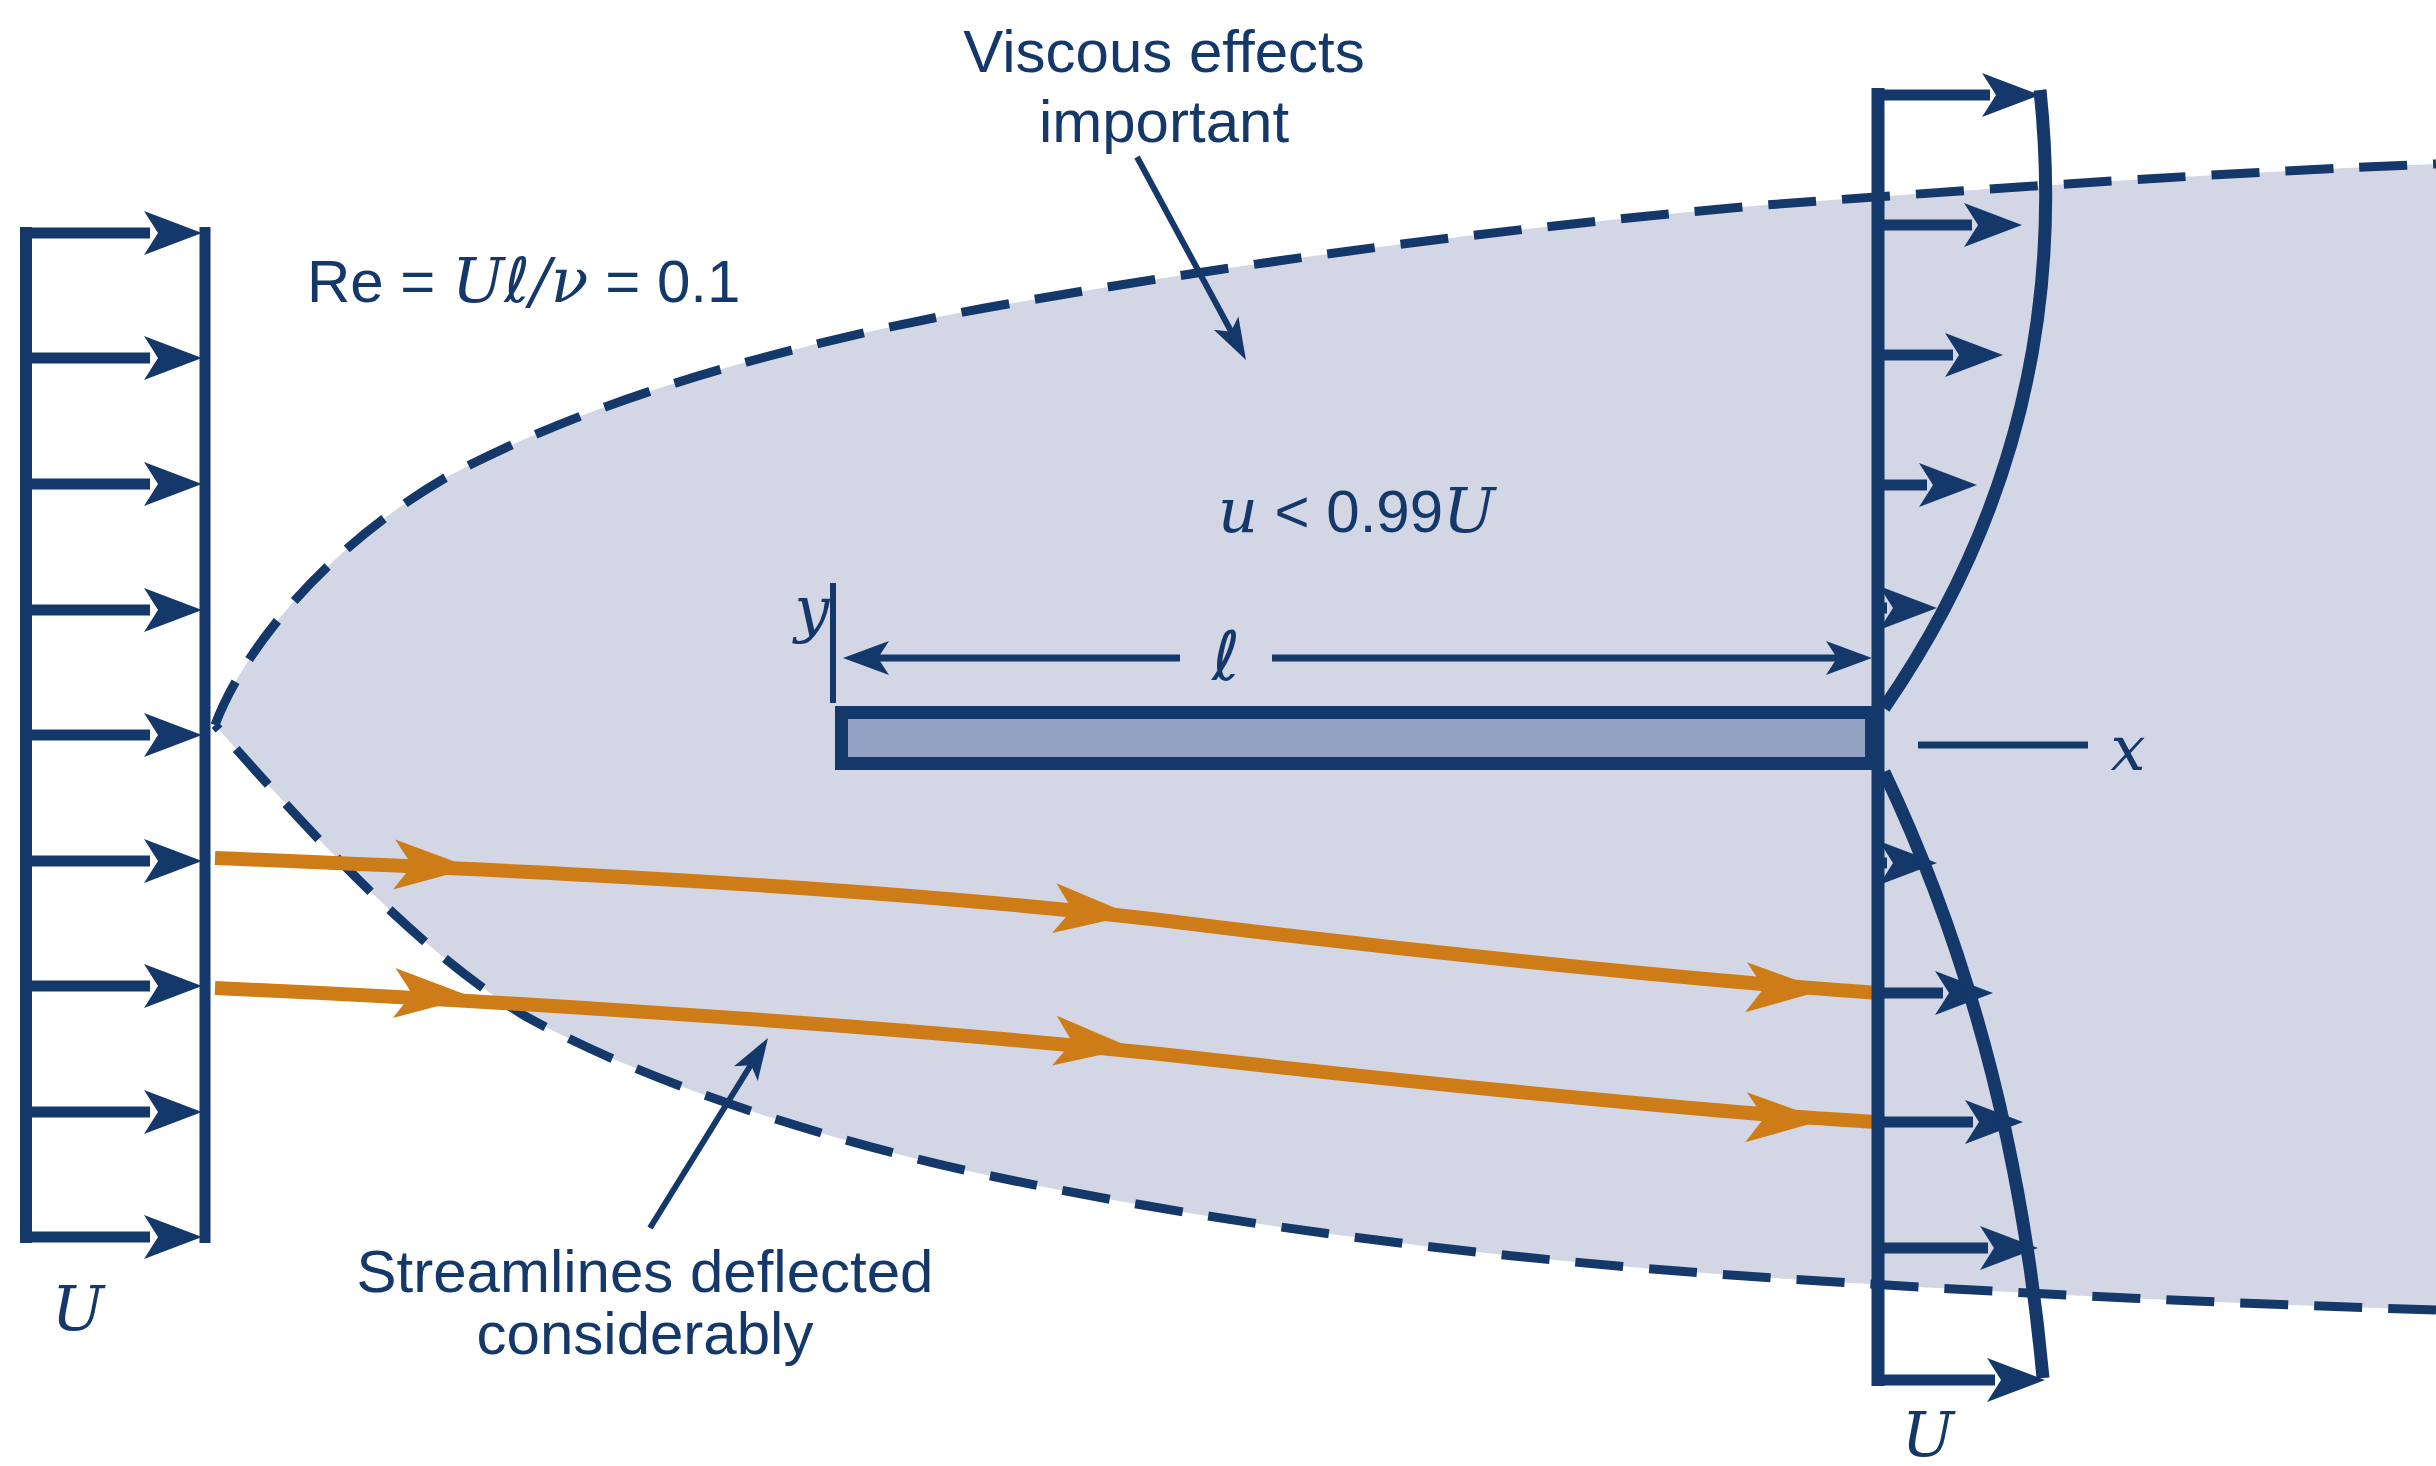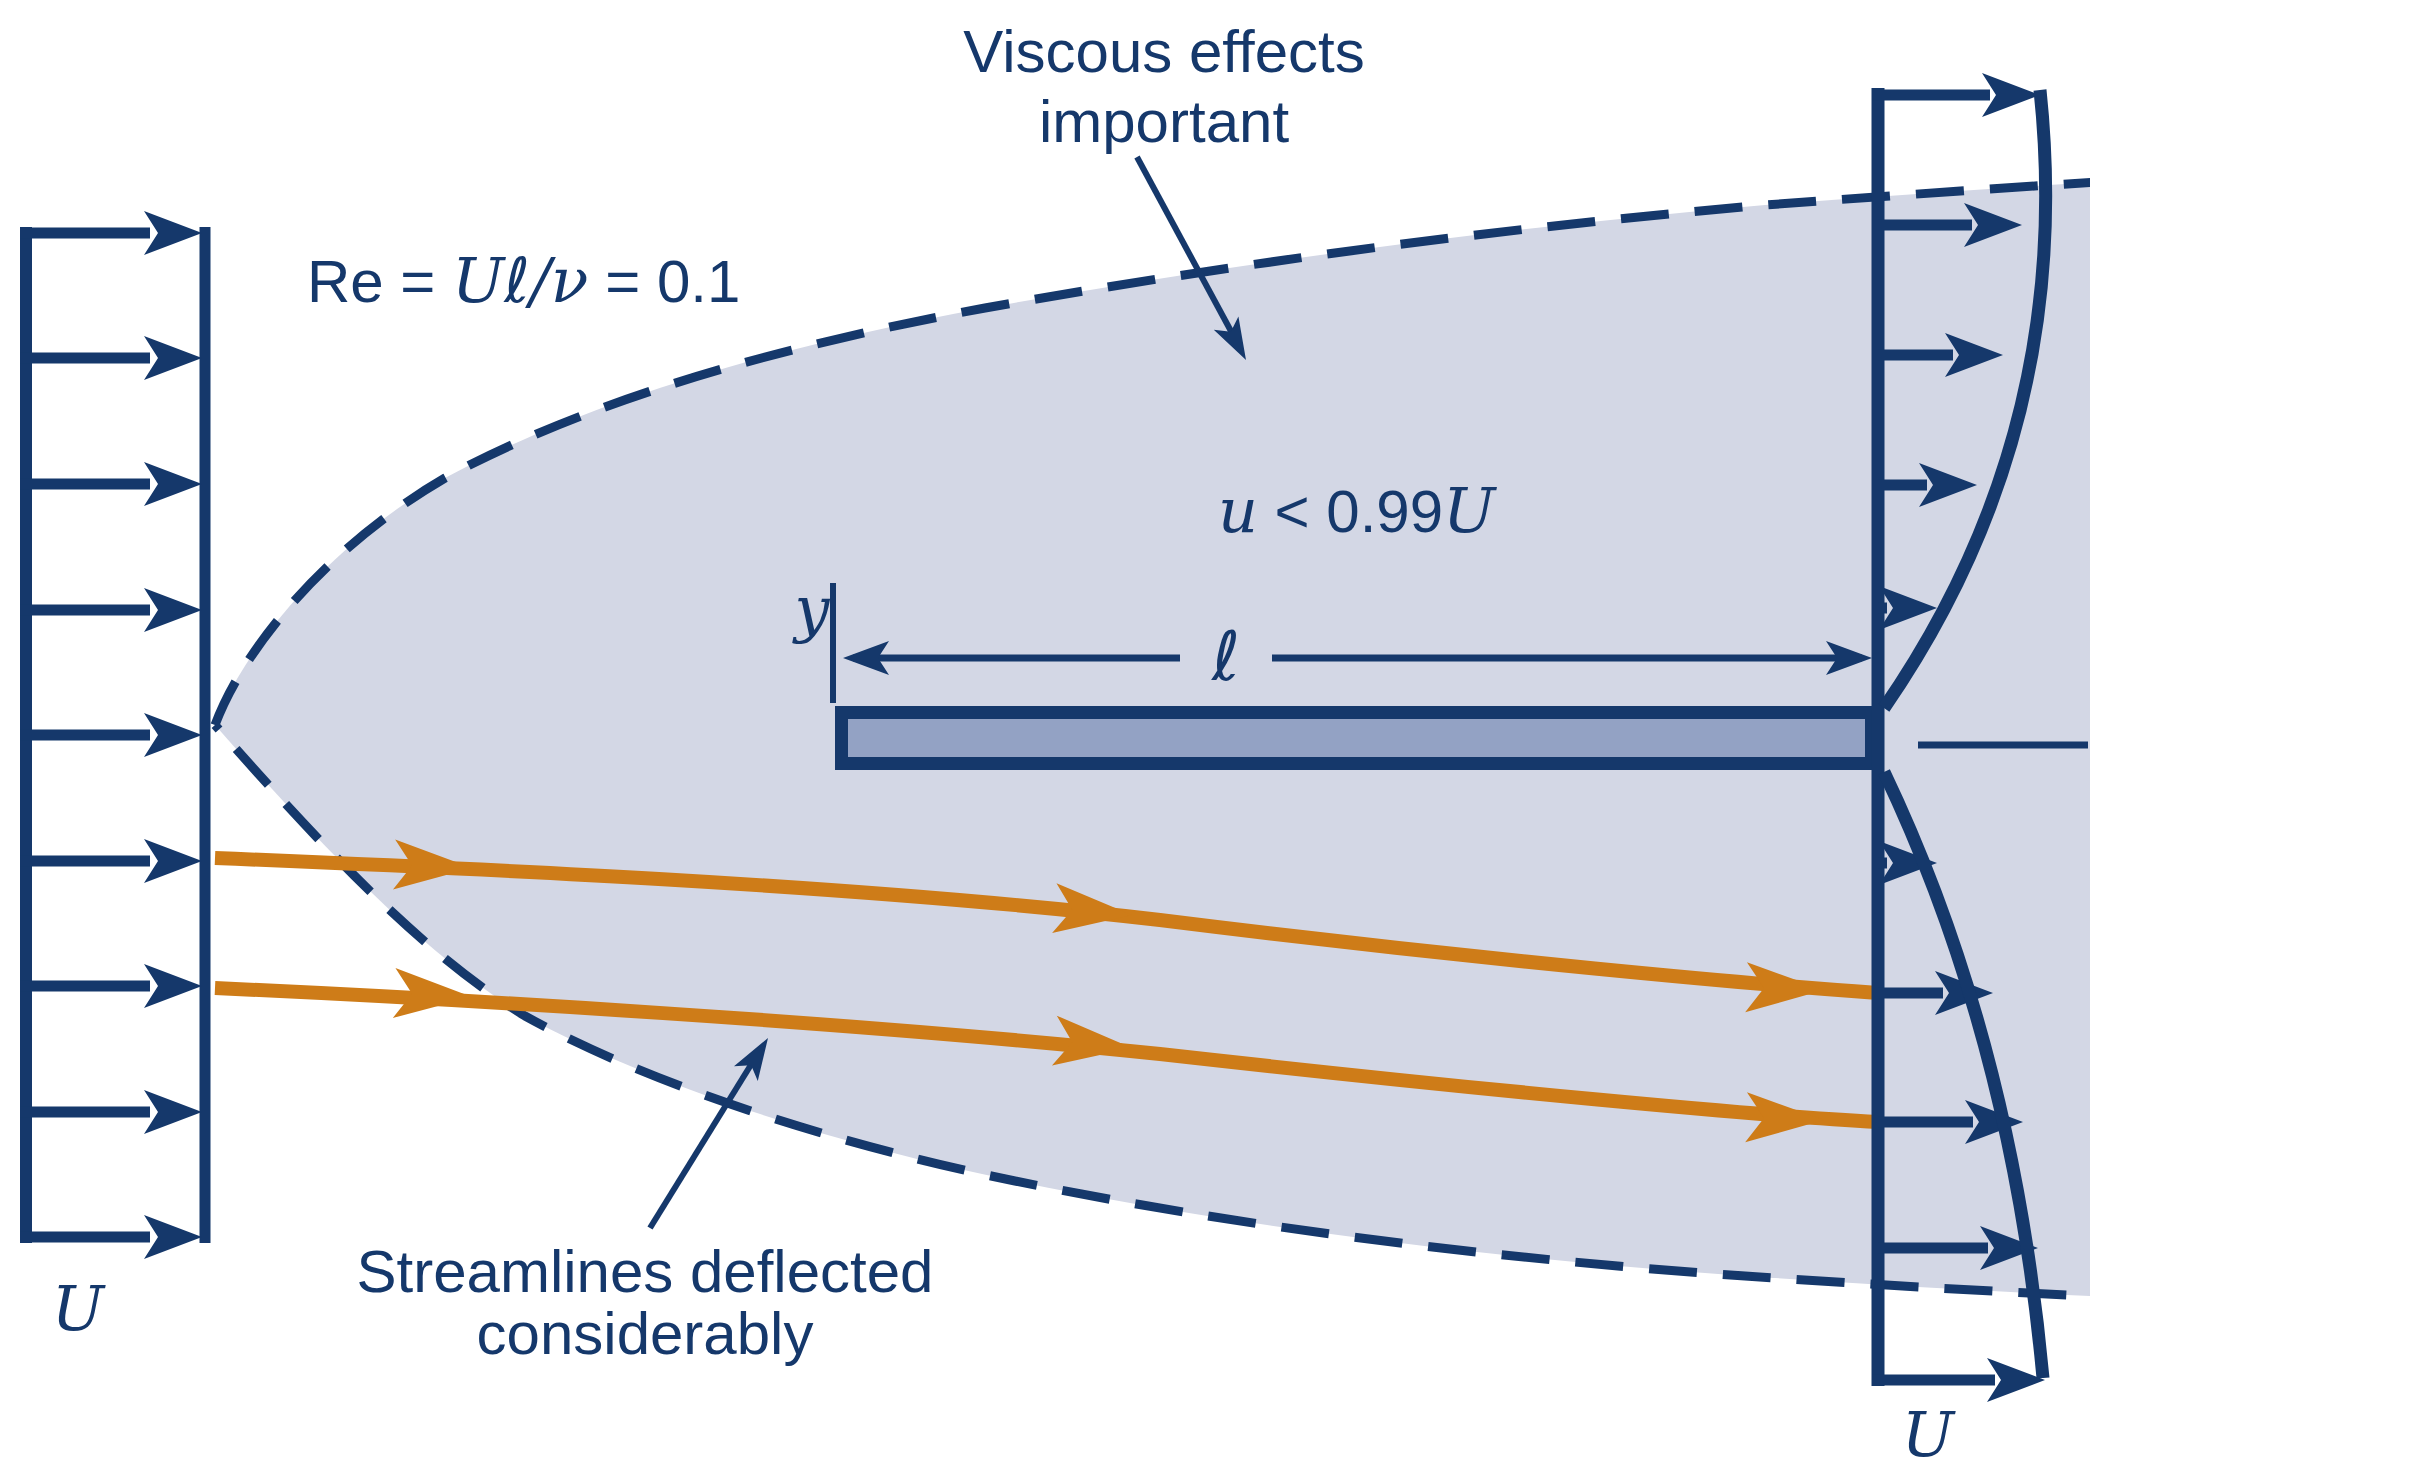--- a/index.html
+++ b/index.html
@@ -1,16 +1,16 @@
 <!DOCTYPE html>
 <html style="--navy: #15386b; --orange: #ce7c18; --region: #d3d7e5; --plate: #93a2c4; --bg: #ffffff;"><head>
 <meta charset="utf-8">
 <style>
   html,body { margin:0; padding:0; background:#ffffff; }
-  .stage { position:relative; width:2090px; height:1466px; background:var(--bg,#fff); overflow:hidden; }
+  .stage { position:relative; width:2436px; height:1466px; background:var(--bg,#fff); overflow:hidden; }
   svg { display:block; }
 
   .navy-line   { stroke: var(--navy); fill:none; }
   .navy-fill   { fill: var(--navy); stroke:none; }
   .orange-line { stroke: var(--orange); fill:none; }
   .orange-fill { fill: var(--orange); stroke:none; }
   .region-fill { fill: var(--region); stroke:none; }
   .plate-fill  { fill: var(--plate); stroke:none; }
   .dash        { stroke: var(--navy); fill:none; stroke-dasharray:48 26; stroke-width:9; }
 

